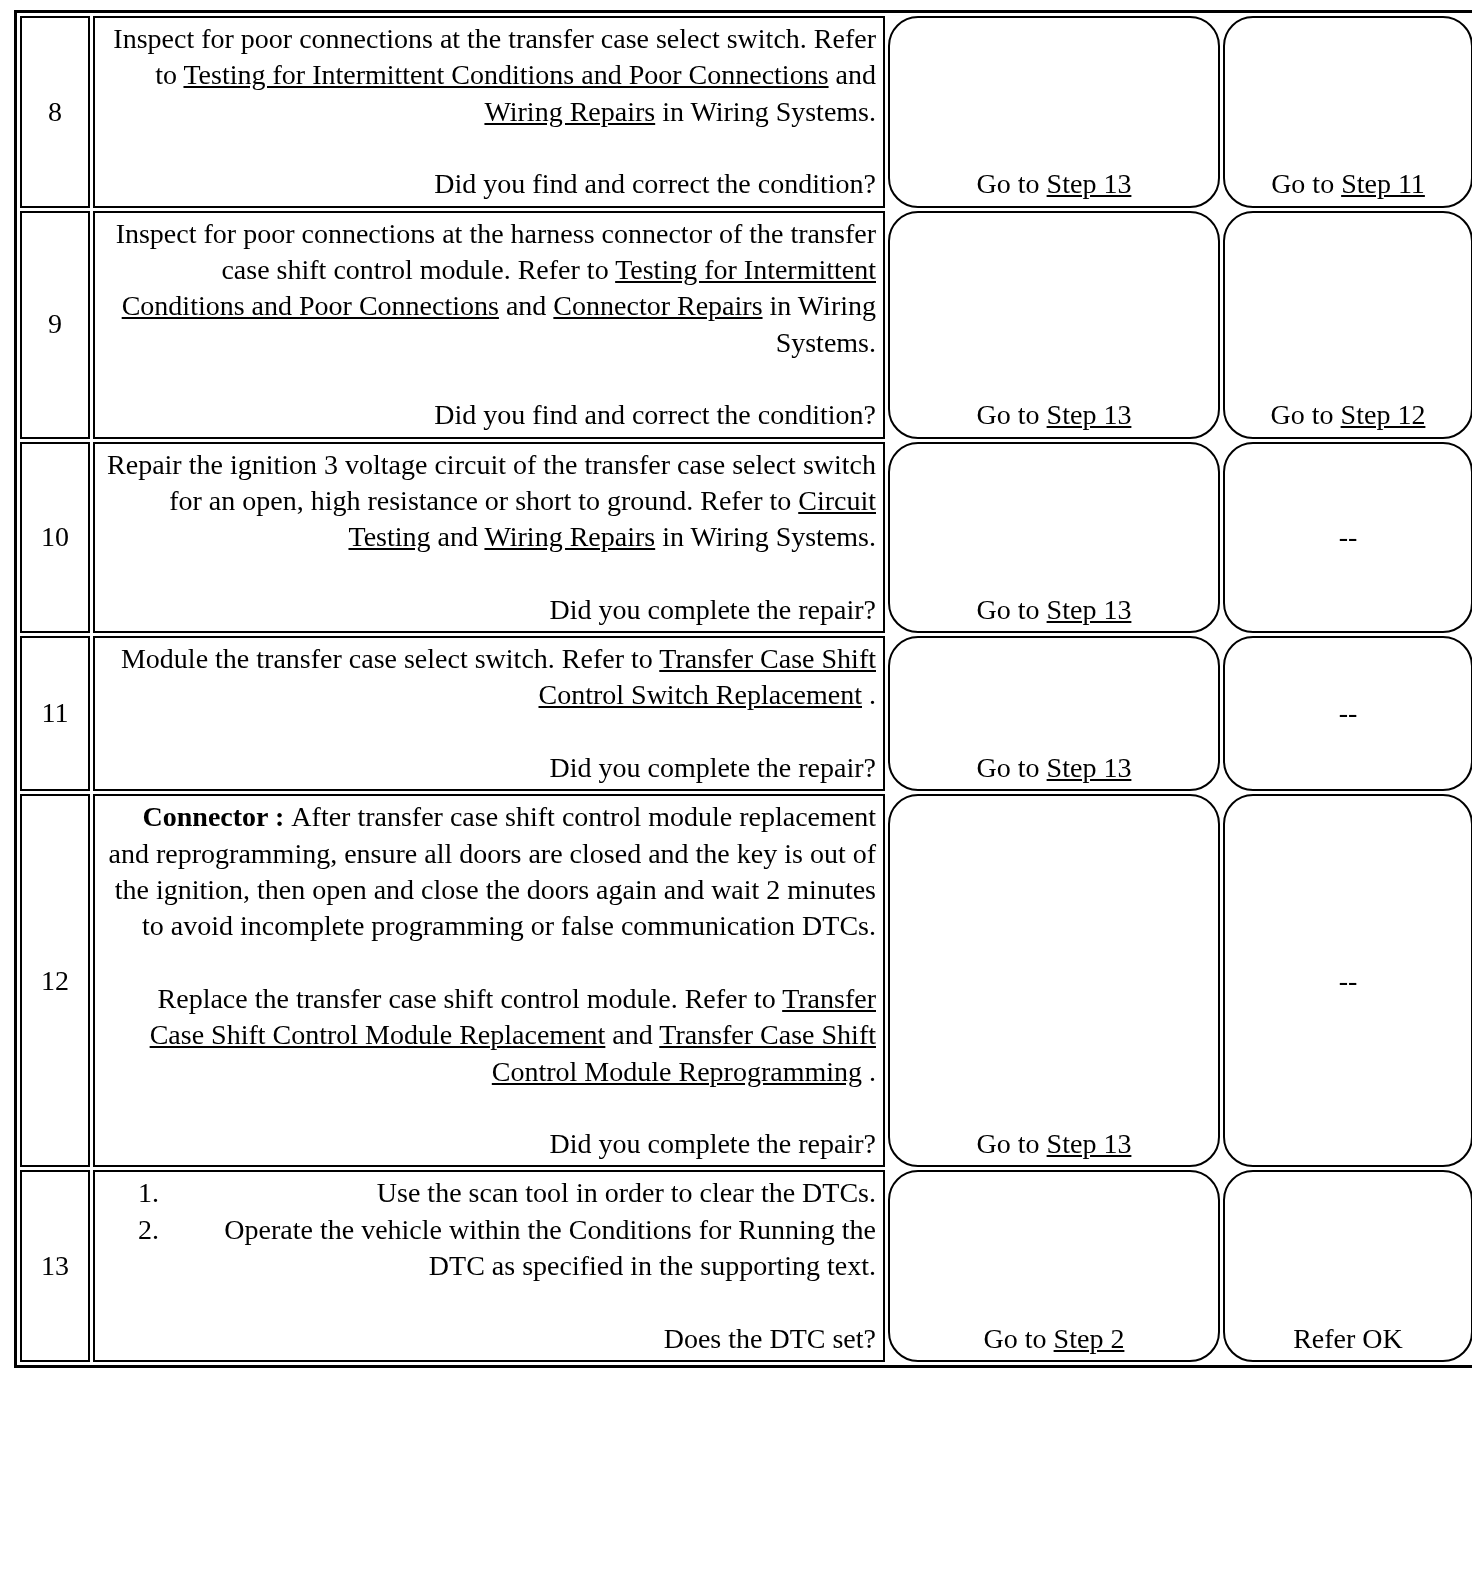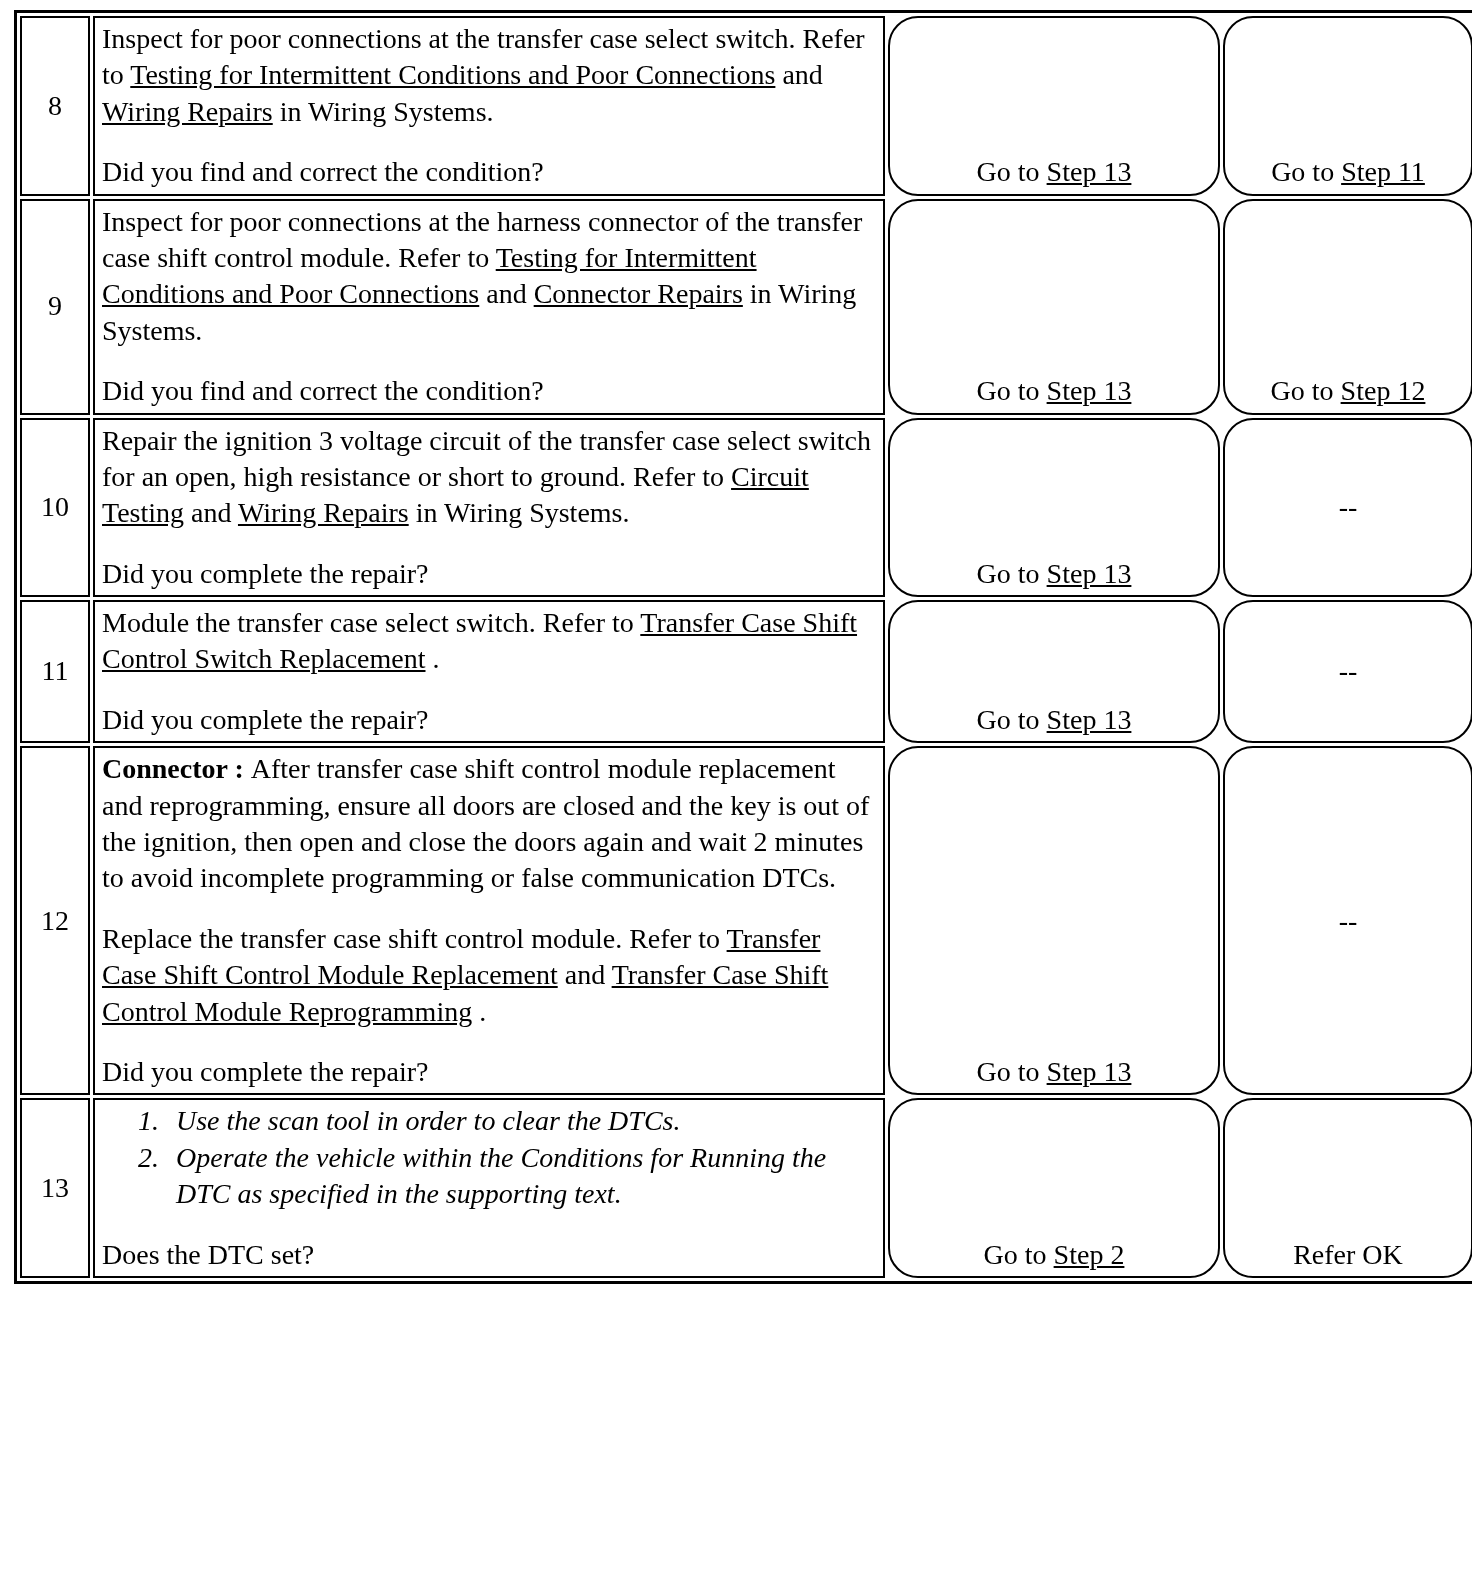--- a/index.html
+++ b/index.html
@@ -19,51 +19,52 @@
     border-collapse: separate;
     border-spacing: 3px;
     border: 3px solid #000;
     background: #fff;
   }
   td {
     border: 2px solid #000;
     padding: 3px 7px;
     vertical-align: top;
     overflow: hidden;
+    text-align: right;
   }
   td.step {
     text-align: center;
     vertical-align: middle;
     padding: 3px 2px;
   }
   td.yes, td.no {
     text-align: center;
     vertical-align: bottom;
     border-radius: 30px;
   }
   td.vmid { vertical-align: middle; }
 
   p { margin: 0; padding: 0; }
   p.para + p.para,
   p.question,
-  ol + p.question { margin-top: 24px; }
+  ol + p.question { margin-top: 36px; }
 
   a.doclink {
     color: #000;
     text-decoration: underline;
     cursor: pointer;
   }
   b { font-weight: bold; }
 
   ol.instruction-list {
     margin: 0;
     padding: 0 0 0 64px;
     list-style-type: decimal;
   }
-  ol.instruction-list li { padding-left: 10px; font-style: italic; }
+  ol.instruction-list li { padding-left: 10px; }
 </style>
 </head>
 <body>
 
 <div class="page">
   <table class="diag">
     <colgroup>
       <col style="width:70px">
       <col style="width:792px">
       <col style="width:332px">

